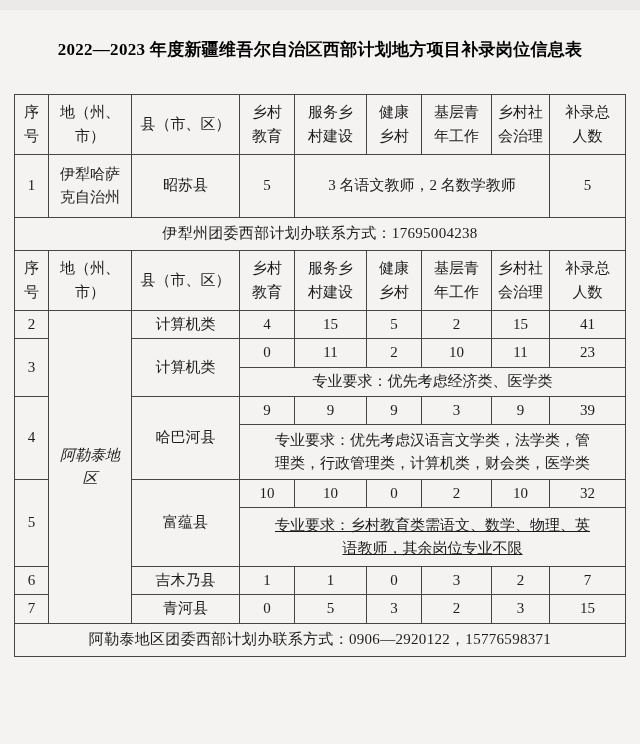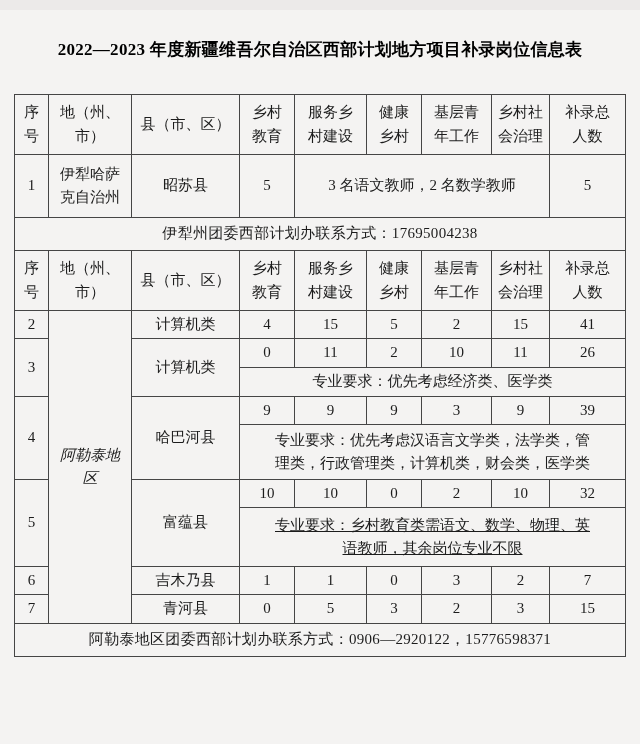--- a/index.html
+++ b/index.html
@@ -144,21 +144,21 @@
   </tr>
 
   <tr class="h-data">
     <td class="num" rowspan="2">3</td>
     <td rowspan="2">计算机类</td>
     <td class="num">0</td>
     <td class="num">11</td>
     <td class="num">2</td>
     <td class="num">10</td>
     <td class="num">11</td>
-    <td class="num">26</td>
+    <td class="num">23</td>
   </tr>
   <tr class="h-req1">
     <td colspan="6">专业要求：优先考虑经济类、医学类</td>
   </tr>
 
   <tr class="h-data">
     <td class="num" rowspan="2">4</td>
     <td rowspan="2">哈巴河县</td>
     <td class="num">9</td>
     <td class="num">9</td>

